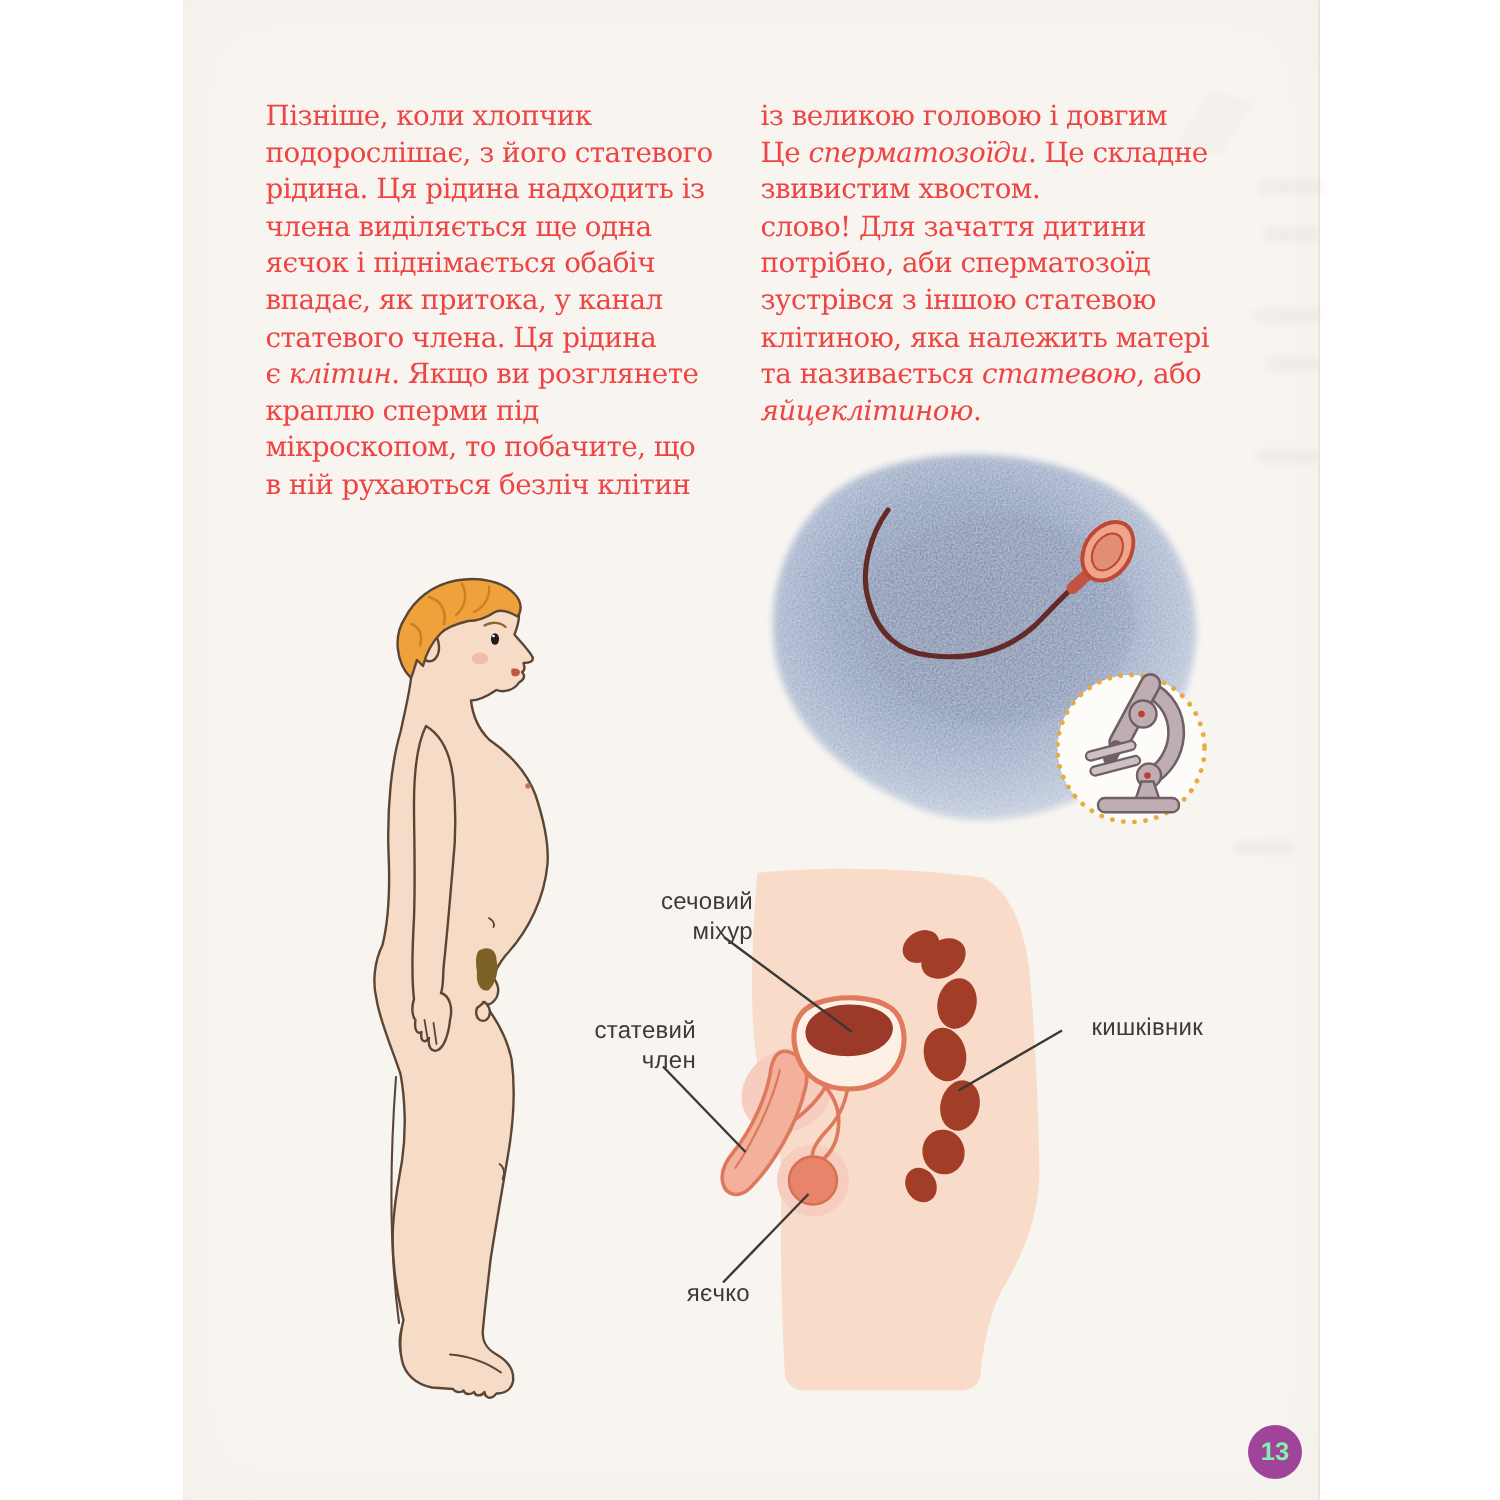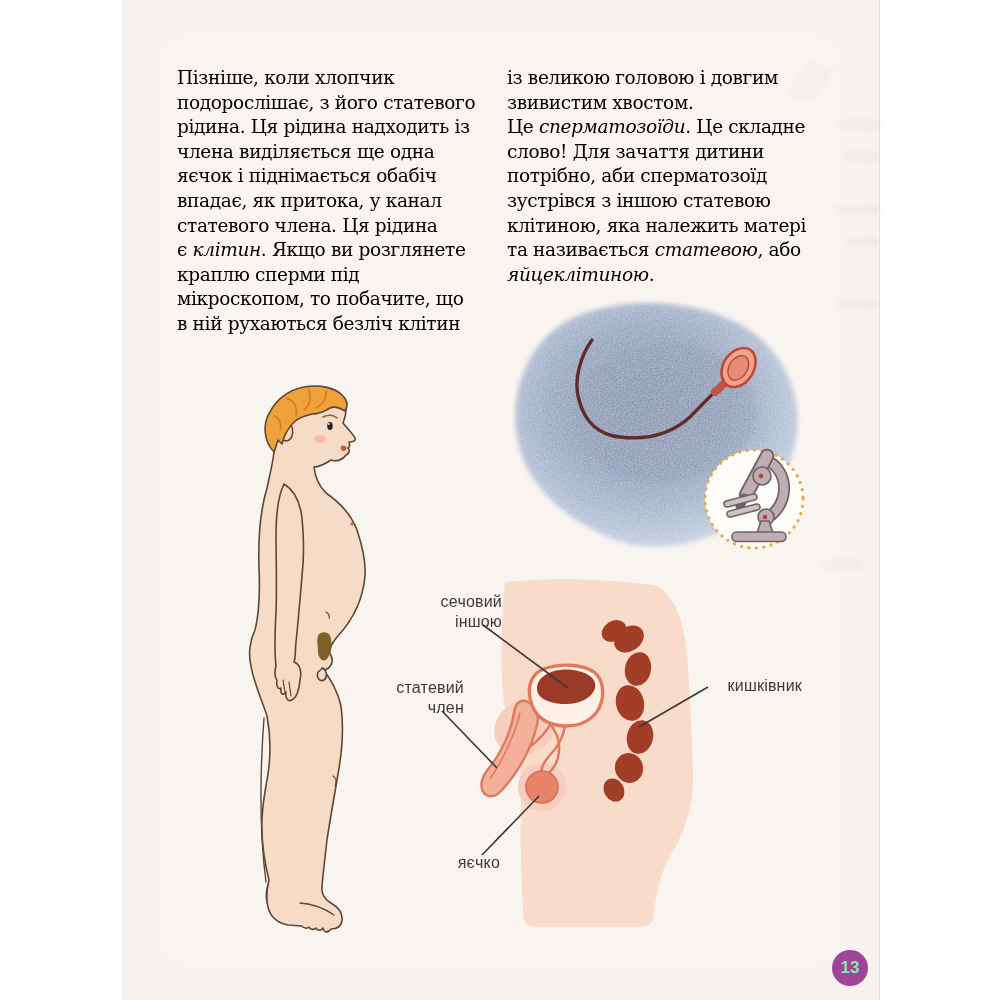--- a/index.html
+++ b/index.html
@@ -2,21 +2,21 @@
 <html><head>
 <meta charset="utf-8">
 <style>
   html,body{margin:0;padding:0;background:#ffffff;}
   .canvas{position:relative;width:1000px;height:1000px;background:#ffffff;overflow:hidden;
           font-family:"DejaVu Serif", serif;}
   .page{position:absolute;left:122px;top:0;width:756px;height:1000px;background:#f8f5f1;
         border-right:1px solid #e6e1da;border-left:1px solid #f0ece7;
         box-shadow:inset 0 0 60px rgba(120,110,90,.04);}
   .abs{position:absolute;}
-  .textcol{position:absolute;color:#000000;font-size:18.5px;line-height:24.6px;
+  .textcol{position:absolute;color:#ef4444;font-size:18.5px;line-height:24.6px;
            letter-spacing:-0.35px;white-space:nowrap;}
   .tline{height:24.6px;}
   .it{font-style:italic;}
   .dlabel{position:absolute;font-family:"Liberation Sans", sans-serif;font-size:16px;
           line-height:20px;color:#3e3a37;text-align:right;letter-spacing:.2px;}
   .pagenum{position:absolute;left:832px;top:950px;width:36px;height:36px;border-radius:50%;
            background:#a0449a;color:#86efac;font-family:"Liberation Sans", sans-serif;
            font-size:17px;font-weight:bold;display:flex;align-items:center;justify-content:center;}
   .bleed{position:absolute;background:#9a9a9a;opacity:.08;filter:blur(2px);border-radius:3px;}
   .bleedbar{position:absolute;background:#a8a8a8;opacity:.06;filter:blur(2px);}
@@ -45,22 +45,22 @@
       <div class="tline"><span>яєчок і піднімається обабіч</span></div>
       <div class="tline"><span>впадає, як притока, у канал</span></div>
       <div class="tline"><span>статевого члена. Ця рідина</span></div>
       <div class="tline"><span>є </span><span class="it">клітин</span><span>. Якщо ви розглянете</span></div>
       <div class="tline"><span>краплю сперми під</span></div>
       <div class="tline"><span>мікроскопом, то побачите, що</span></div>
       <div class="tline"><span>в ній рухаються безліч клітин</span></div>
     </div>
   <div class="textcol" style="left:507px;top:66px;">
       <div class="tline"><span>із великою головою і довгим</span></div>
+      <div class="tline"><span>Це </span><span class="it">сперматозоїди</span><span>. Це складне</span></div>
       <div class="tline"><span>звивистим хвостом.</span></div>
-      <div class="tline"><span>Це </span><span class="it">сперматозоїди</span><span>. Це складне</span></div>
       <div class="tline"><span>слово! Для зачаття дитини</span></div>
       <div class="tline"><span>потрібно, аби сперматозоїд</span></div>
       <div class="tline"><span>зустрівся з іншою статевою</span></div>
       <div class="tline"><span>клітиною, яка належить матері</span></div>
       <div class="tline"><span>та називається </span><span class="it">статевою</span><span>, або</span></div>
       <div class="tline"><span class="it">яйцеклітиною</span><span>.</span></div>
     </div>
 
   <svg class="abs" style="left:495px;top:295px;" width="320" height="275" viewBox="0 0 320 275">
     <defs>
@@ -162,21 +162,21 @@
     <g stroke="#3b3835" stroke-width="1.6">
       <line x1="53" y1="50" x2="138" y2="113"></line>
       <line x1="12" y1="136" x2="67" y2="193"></line>
       <line x1="278" y1="112" x2="209" y2="152"></line>
       <line x1="52" y1="280" x2="109" y2="221"></line>
     </g>
   </svg>
 
   <div class="dlabel" style="left:410px;top:592px;width:92px;">
     <div>сечовий</div>
-    <div>іншою</div>
+    <div>міхур</div>
   </div>
   <div class="dlabel" style="left:372px;top:678px;width:92px;">
     <div>статевий</div>
     <div>член</div>
   </div>
   <div class="dlabel" style="left:712px;top:676px;width:90px;text-align:right;">
     <div>кишківник</div>
   </div>
   <div class="dlabel" style="left:440px;top:853px;width:60px;">
     <div>яєчко</div>

